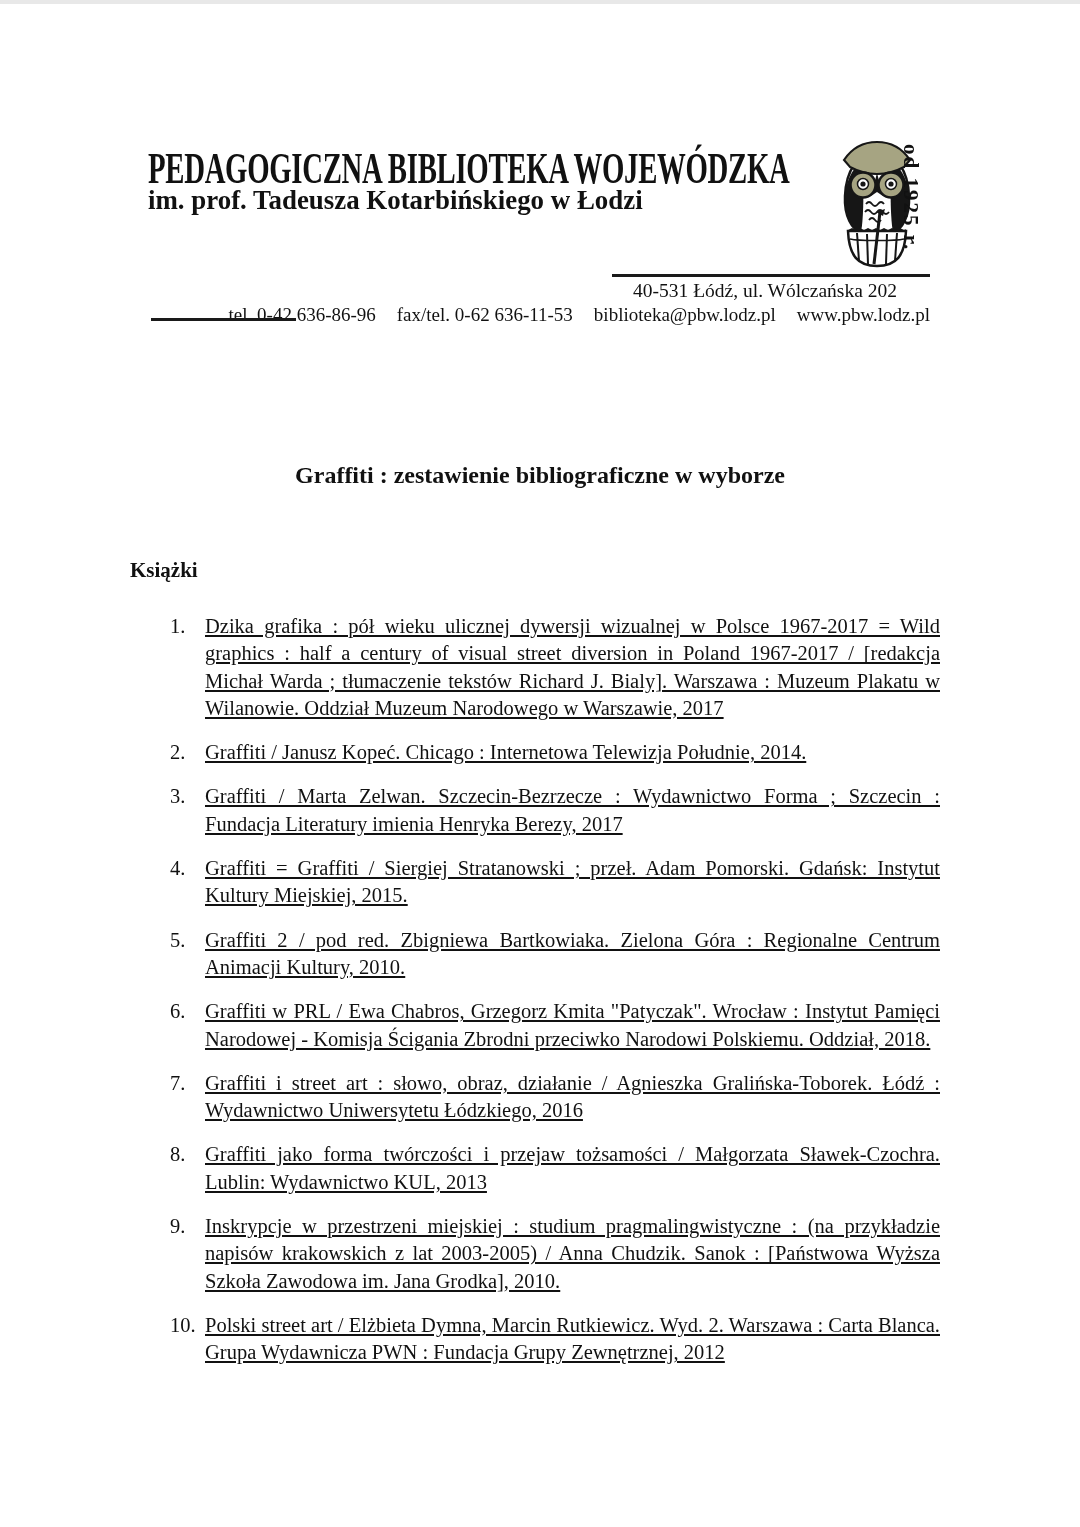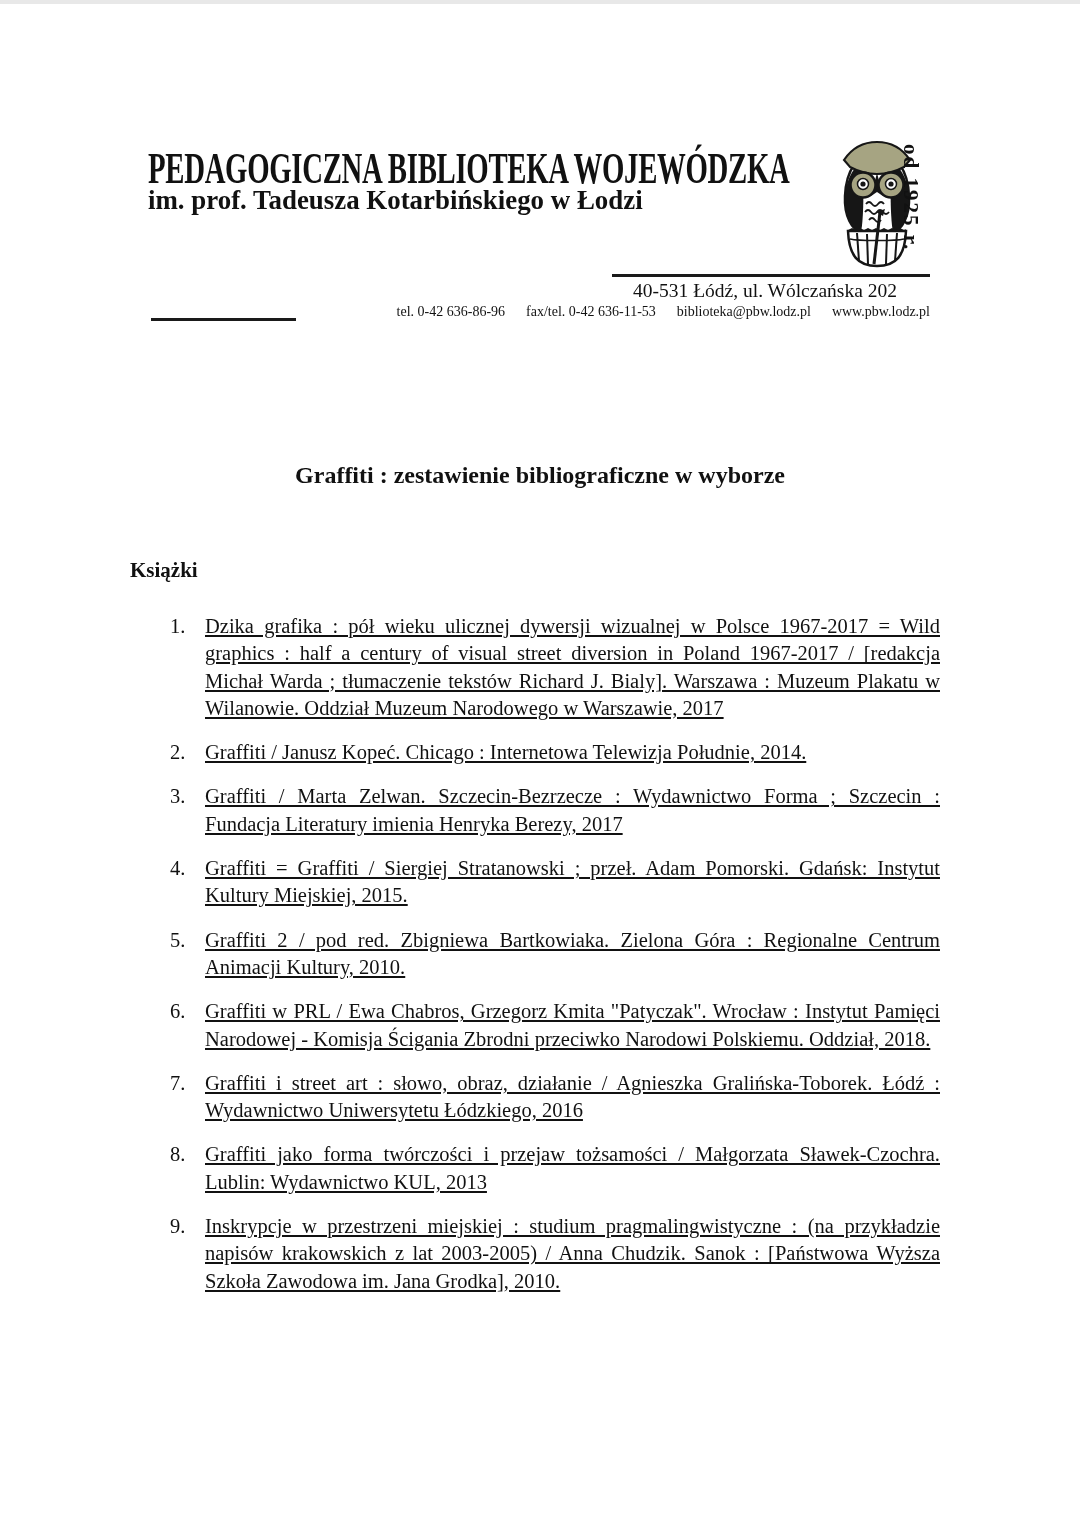--- a/index.html
+++ b/index.html
@@ -32,21 +32,21 @@
     font-size:21px;font-weight:700;letter-spacing:2px;white-space:nowrap;
   }
   .addr-rule{position:absolute;left:612px;top:270px;width:318px;height:3px;background:#1a1a1a;}
   .addr-text{
     position:absolute;left:600px;top:276px;width:330px;
     text-align:center;font-size:19.5px;white-space:nowrap;
   }
   .contact-row{
     position:absolute;left:148px;top:300px;width:782px;
     display:flex;justify-content:flex-end;gap:21px;
-    font-size:14px;white-space:nowrap;
+    font-size:19px;white-space:nowrap;
   }
   .contact-rule{position:absolute;left:151px;top:314px;width:145px;height:3px;background:#1a1a1a;}
   
   .doc-title{
     position:absolute;left:135px;top:457px;width:810px;
     text-align:center;font-size:24px;font-weight:700;line-height:1.2;
   }
   .section-heading{
     position:absolute;left:130px;top:554px;
     font-size:21px;font-weight:700;
@@ -102,21 +102,21 @@
     <circle cx="27" cy="44" r="2.6" fill="#161616"></circle>
     <circle cx="55" cy="44" r="2.6" fill="#161616"></circle>
   </svg>
   <div class="logo-since">od 1925 r.</div>
 
   <div class="addr-rule"></div>
   <div class="addr-text">40-531 Łódź, ul. Wólczańska 202</div>
 
   <div class="contact-row">
     <span>tel. 0-42 636-86-96</span>
-    <span>fax/tel. 0-42 636-11-53</span>
+    <span>fax/tel. 0-62 636-11-53</span>
     <span>biblioteka@pbw.lodz.pl</span>
     <span>www.pbw.lodz.pl</span>
   </div>
   <div class="contact-rule"></div>
 
   <h1 class="doc-title" style="margin:0;">Graffiti : zestawienie bibliograficzne w wyborze</h1>
   <h2 class="section-heading" style="margin:0;">Książki</h2>
 
   <ol class="book-list">
     <li class="book-item">
@@ -148,15 +148,19 @@
       <span class="book-text">Graffiti i street art : słowo, obraz, działanie / Agnieszka Gralińska-Toborek. Łódź : Wydawnictwo Uniwersytetu Łódzkiego, 2016</span>
     </li>
     <li class="book-item">
       <span class="book-num">8.</span>
       <span class="book-text">Graffiti jako forma twórczości i przejaw tożsamości / Małgorzata Sławek-Czochra. Lublin: Wydawnictwo KUL, 2013</span>
     </li>
     <li class="book-item">
       <span class="book-num">9.</span>
       <span class="book-text">Inskrypcje w przestrzeni miejskiej : studium pragmalingwistyczne : (na przykładzie napisów krakowskich z lat 2003-2005) / Anna Chudzik. Sanok : [Państwowa Wyższa Szkoła Zawodowa im. Jana Grodka], 2010.</span>
     </li>
+    <li class="book-item">
+      <span class="book-num">10.</span>
+      <span class="book-text">Polski street art / Elżbieta Dymna, Marcin Rutkiewicz. Wyd. 2. Warszawa : Carta Blanca. Grupa Wydawnicza PWN : Fundacja Grupy Zewnętrznej, 2012</span>
+    </li>
   </ol>
 
 </div>
 
 </body></html>

